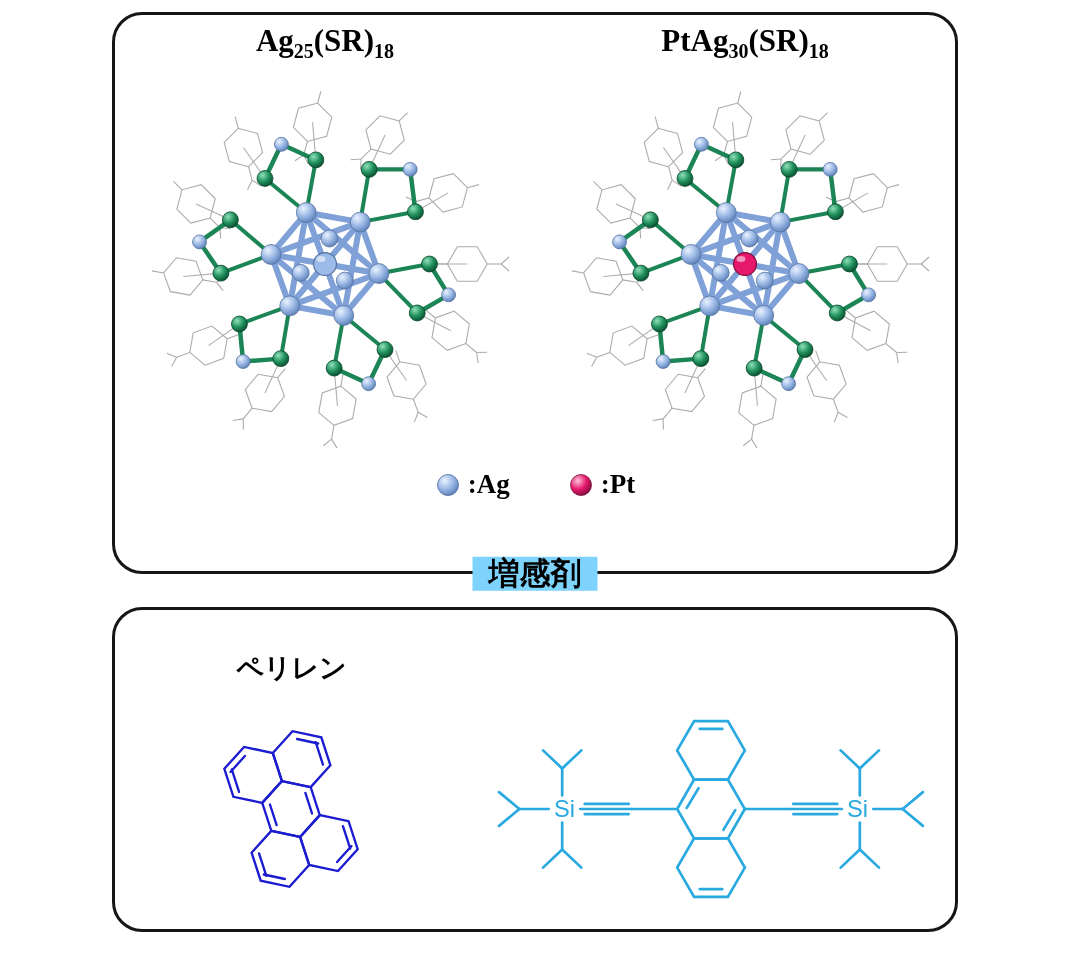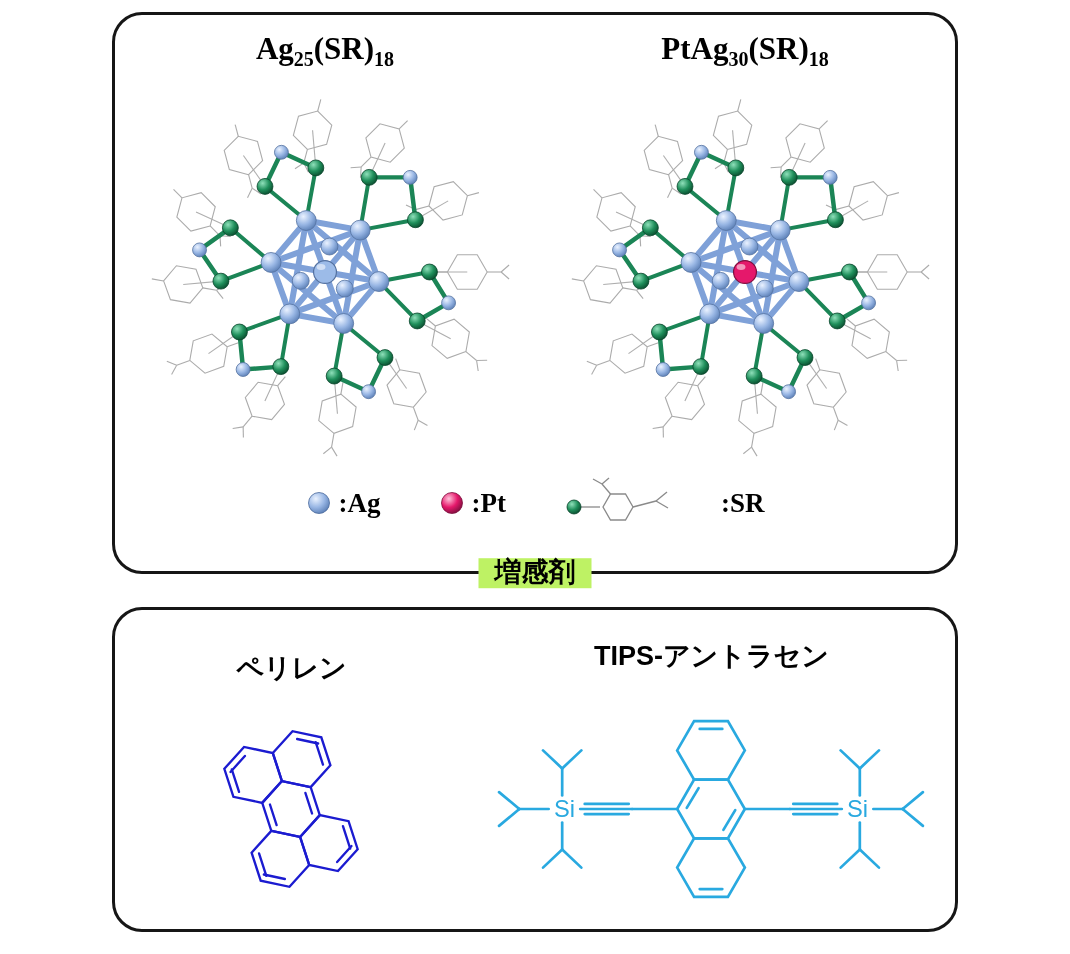--- a/index.html
+++ b/index.html
@@ -1,23 +1,23 @@
 <!DOCTYPE html>
 <html><head>
 <meta charset="utf-8">
 <style>
   html,body{margin:0;padding:0;background:#fff;}
   body{width:1070px;height:954px;position:relative;font-family:"Liberation Sans",sans-serif;color:#000;overflow:hidden;}
   .panel{position:absolute;left:112px;width:846px;border:3.5px solid #161616;border-radius:30px;box-sizing:border-box;background:#fff;}
   #sensitizer-panel{top:12px;height:562px;}
   #emitter-panel{top:607px;height:325px;}
-  .caption{position:absolute;left:50%;bottom:0;transform:translate(-50%,58%);background:#bef264;padding:0 16px;
-           font-weight:bold;font-size:27px;line-height:1.1;white-space:nowrap;}
+  .caption{position:absolute;left:50%;bottom:0;transform:translate(-50%,58%);background:#7dd3fc;padding:0 16px;
+           font-weight:bold;font-size:31px;line-height:1.1;white-space:nowrap;}
   
-  .cl-titles{display:flex;margin-top:16px;justify-content:space-between;}
+  .cl-titles{display:flex;margin-top:8px;justify-content:space-between;}
   .cl-titles .col{flex:1;text-align:center;}
   .cl-title{font-family:"Liberation Serif",serif;font-weight:bold;font-size:31px;}
   .cl-title sub{font-size:20px;}
   .clusters{display:flex;justify-content:center;align-items:flex-start;margin-top:2px;}
   .clusters .col{flex:1;display:flex;justify-content:center;}
   svg.cluster{width:398px;height:398px;}
   svg.cluster.pt-center{--cfill:#e5186b;--cstroke:#7e0f3e;}
   .legend{display:flex;justify-content:center;align-items:center;gap:58px;margin-top:6px;}
   .legend-item{display:flex;align-items:center;gap:7px;}
   .legend-label{font-family:"Liberation Serif",serif;font-weight:bold;font-size:27px;}
@@ -213,45 +213,28 @@
           <circle cx="13" cy="13" r="10.5" fill="url(#gAg)" stroke="#4a6a9c" stroke-width="0.8"></circle>
         </svg>
       <span class="legend-label">:Ag</span>
     </div>
     <div class="legend-item">
       <svg width="26" height="26">
           <circle cx="13" cy="13" r="10.5" fill="url(#gPt)" stroke="#7e0f3e" stroke-width="0.8"></circle>
         </svg>
       <span class="legend-label">:Pt</span>
     </div>
-    <div class="legend-item">
-      <svg width="150" height="52" viewBox="0 0 150 52">
-        <g fill="none" stroke="#8a8a8a" stroke-width="1.3">
-          <line x1="17" y1="30" x2="36" y2="30"></line>
-          <polygon points="69,30 61.5,43 46.5,43 39,30 46.5,17 61.5,17"></polygon>
-          <line x1="69" y1="30" x2="92" y2="24"></line>
-          <line x1="92" y1="24" x2="103" y2="15"></line>
-            <line x1="92" y1="24" x2="104" y2="31"></line>
-          <line x1="46.5" y1="17" x2="38" y2="7"></line>
-          <line x1="38" y1="7" x2="29" y2="2"></line>
-            <line x1="38" y1="7" x2="45" y2="1"></line>
-        </g>
-        <circle cx="10" cy="30" r="7" fill="url(#gS)" stroke="#07442a" stroke-width="0.8"></circle>
-      </svg>
-      <span class="legend-label">:SR</span>
-    </div>
   </div>
 
   <div class="caption">増感剤</div>
 </div>
 
 <div class="panel" id="emitter-panel">
   <div class="mol-titles">
     <div class="col1"><span class="mol-title">ペリレン</span></div>
-    <div class="col2"><span class="mol-title">TIPS-アントラセン</span></div>
   </div>
 
   <div class="structures">
     <div class="col1">
       <svg class="perylene" viewBox="-92 -102 184 204">
         <g transform="rotate(-18)" fill="none" stroke="#1b1bd0" stroke-width="2.4" stroke-linecap="round">
           <polygon points="0,-30 0,-60 -26,-75 -52,-60 -52,-30 -26,-15"></polygon>
           <polygon points="0,-30 0,-60 26,-75 52,-60 52,-30 26,-15"></polygon>
           <polygon points="0,-30 26,-15 26,15 0,30 -26,15 -26,-15"></polygon>
           <polygon points="0,30 0,60 -26,75 -52,60 -52,30 -26,15"></polygon>

